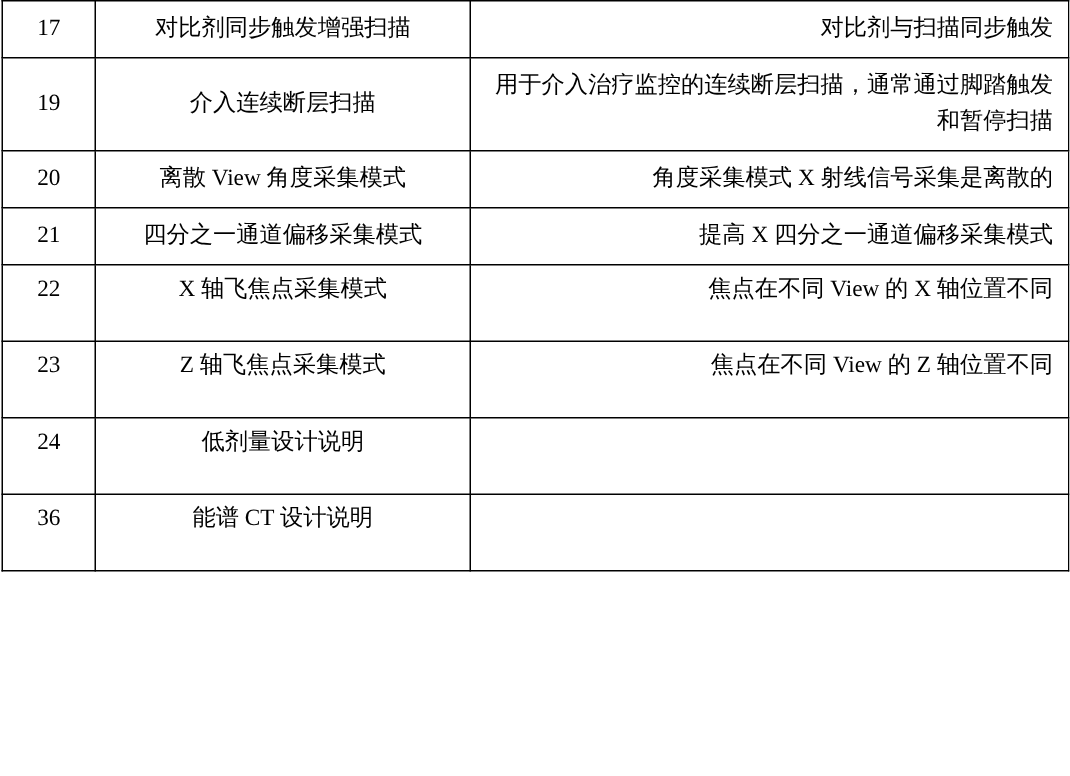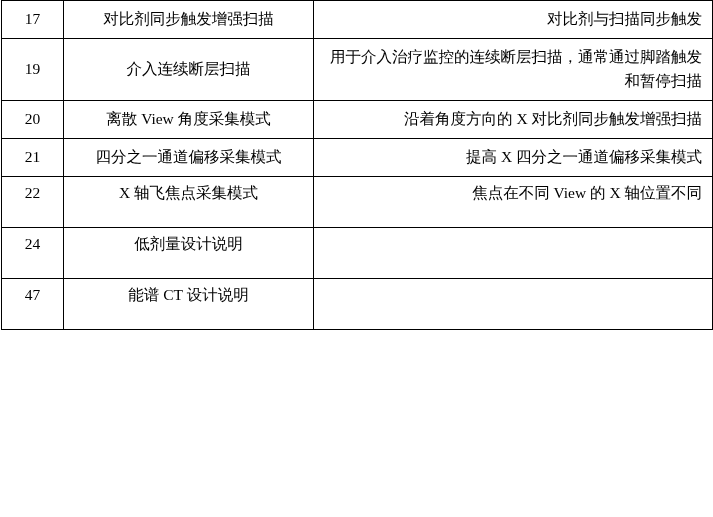--- a/index.html
+++ b/index.html
@@ -73,37 +73,42 @@
         <td class="cell-desc">对比剂与扫描同步触发</td>
       </tr>
       <tr>
         <td class="cell-num">19</td>
         <td class="cell-name">介入连续断层扫描</td>
         <td class="cell-desc">用于介入治疗监控的连续断层扫描，通常通过脚踏触发和暂停扫描</td>
       </tr>
       <tr>
         <td class="cell-num">20</td>
         <td class="cell-name">离散 View 角度采集模式</td>
-        <td class="cell-desc">沿着角度方向的 X 对比剂同步触发增强扫描</td>
+        <td class="cell-desc">角度采集模式 X 射线信号采集是离散的</td>
       </tr>
       <tr>
         <td class="cell-num">21</td>
         <td class="cell-name">四分之一通道偏移采集模式</td>
         <td class="cell-desc">提高 X 四分之一通道偏移采集模式</td>
       </tr>
       <tr class="r-short">
         <td class="cell-num">22</td>
         <td class="cell-name">X 轴飞焦点采集模式</td>
         <td class="cell-desc">焦点在不同 View 的 X 轴位置不同</td>
       </tr>
       <tr class="r-short">
+        <td class="cell-num">23</td>
+        <td class="cell-name">Z 轴飞焦点采集模式</td>
+        <td class="cell-desc">焦点在不同 View 的 Z 轴位置不同</td>
+      </tr>
+      <tr class="r-short">
         <td class="cell-num">24</td>
         <td class="cell-name">低剂量设计说明</td>
         <td class="cell-desc"></td>
       </tr>
       <tr class="r-short">
-        <td class="cell-num">47</td>
+        <td class="cell-num">36</td>
         <td class="cell-name">能谱 CT 设计说明</td>
         <td class="cell-desc"></td>
       </tr>
     </tbody>
   </table>
 </div>
 
 </body></html>

